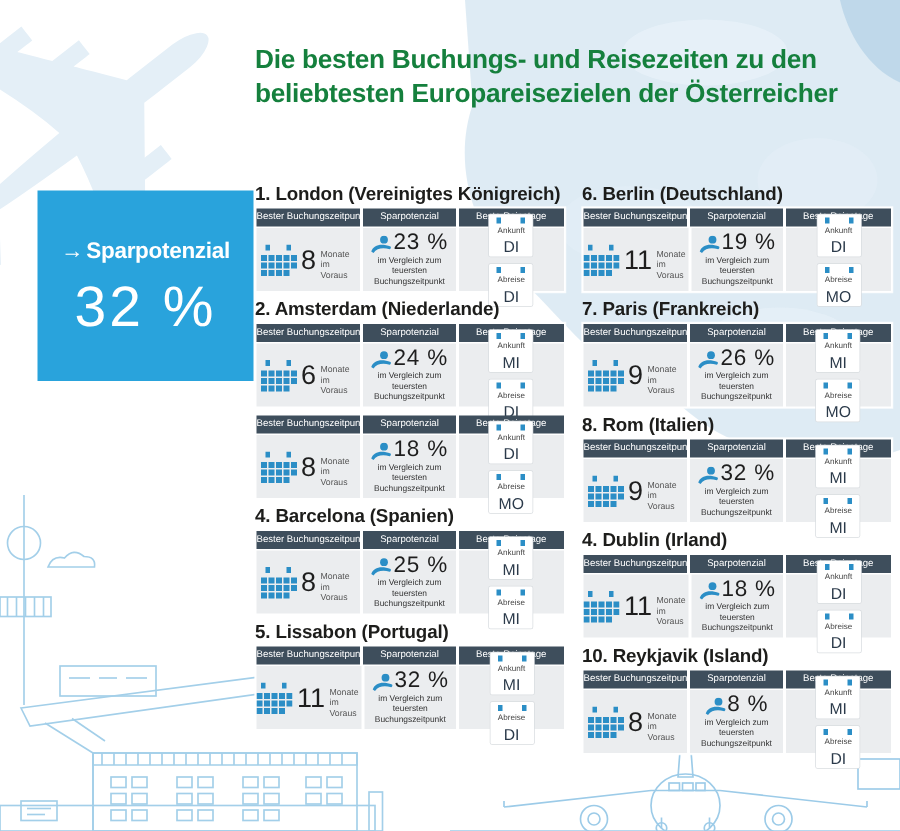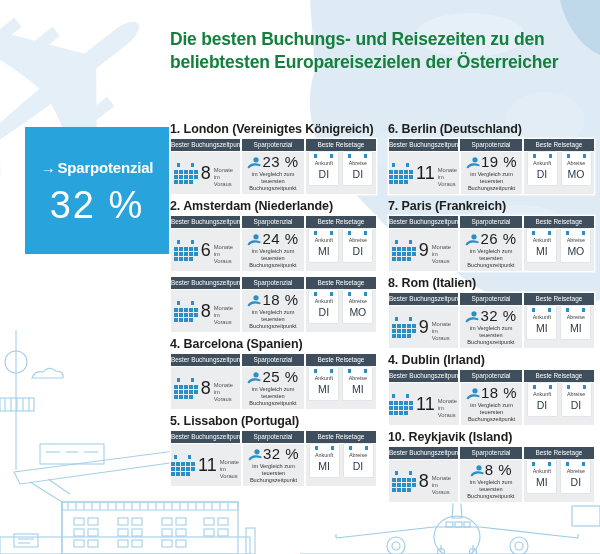--- a/index.html
+++ b/index.html
@@ -52,21 +52,21 @@
   .cell{background:#ebedef;height:42px;box-sizing:border-box;}
   .cell-booking{width:70px;display:flex;align-items:center;justify-content:center;gap:3px;}
   .cal-icon{flex:0 0 auto;margin-top:2px;}
   .months-val{font-size:18px;color:#1e1e1e;line-height:1;}
   .months-label{font-size:5.8px;color:#555;line-height:1.25;width:24px;margin-top:9px;}
   .cell-savings{width:62px;display:flex;flex-direction:column;align-items:center;justify-content:center;}
   .sav-top{display:flex;align-items:flex-start;gap:1px;}
   .sav-icon{margin-top:3px;}
   .sav-val{font-size:15px;color:#1e1e1e;line-height:1.1;letter-spacing:0.5px;}
   .sav-note{font-size:5.6px;color:#333;text-align:center;line-height:1.25;width:52px;margin-top:1px;}
-  .cell-days{width:71px;display:flex;align-items:flex-start;justify-content:center;gap:5px;}
+  .cell-days{width:71px;display:flex;align-items:center;justify-content:center;gap:5px;flex-direction:column;}
   .day-card{
     width:29px;height:33px;background:#fff;border-radius:1px;
     display:flex;flex-direction:column;align-items:center;padding-top:2px;box-sizing:border-box;
     box-shadow:0 0 0 0.5px #d9dde0;
   }
   .day-dots{width:100%;display:flex;justify-content:space-between;padding:0 5px;box-sizing:border-box;}
   .day-dots i{display:block;width:3px;height:4px;background:#2b8ec6;}
   .day-label{font-size:5.4px;color:#444;margin-top:2px;}
   .day-val{font-size:10.5px;color:#2b3a4a;margin-top:2px;font-weight:500;}
 </style>

